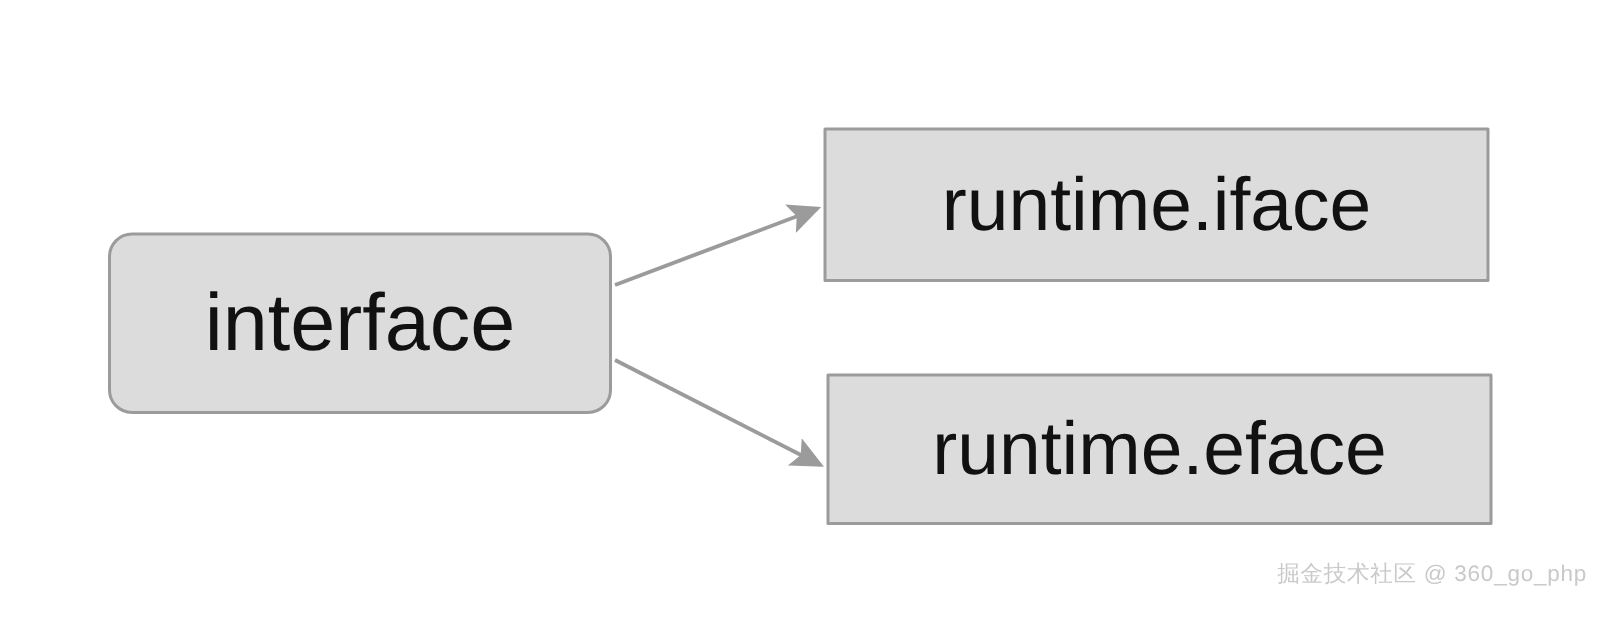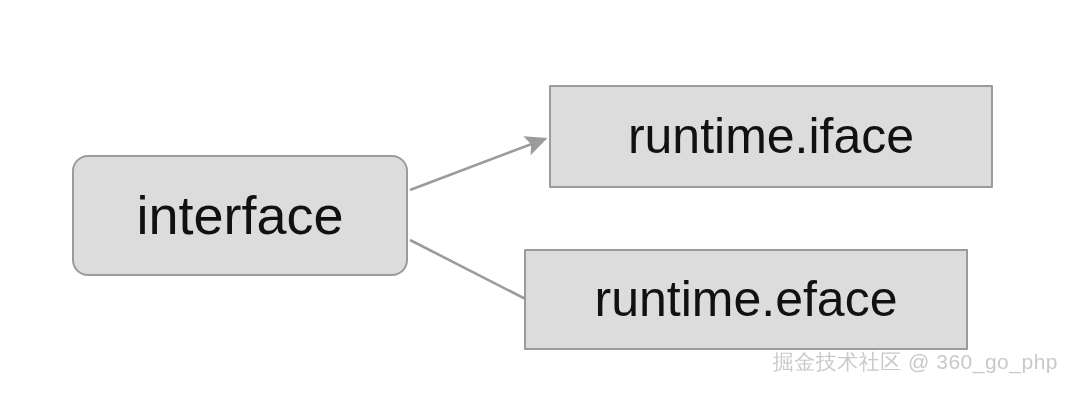--- a/index.html
+++ b/index.html
@@ -56,42 +56,42 @@
     font-size: 54px;
   }
   #node-iface {
     left: 549px;
     top: 85px;
     width: 444px;
     height: 103px;
     font-size: 50px;
   }
   #node-eface {
-    left: 524px;
+    left: 551px;
     top: 249px;
     width: 444px;
     height: 101px;
     font-size: 50px;
   }
   .node-label {
     line-height: 1;
     display: block;
     transform: translateY(-1px);
   }
   #watermark {
     position: absolute;
     left: 718px;
-    top: 346px;
+    top: 366px;
     width: 340px;
     height: 32px;
     display: flex;
     align-items: center;
     justify-content: flex-end;
     color: #c9c9c9;
-    font-size: 21px;
+    font-size: 15px;
     font-family: "Liberation Sans", sans-serif;
     white-space: nowrap;
     letter-spacing: 0.5px;
   }
 </style>
 </head>
 <body>
 
 <div id="canvas">
 

